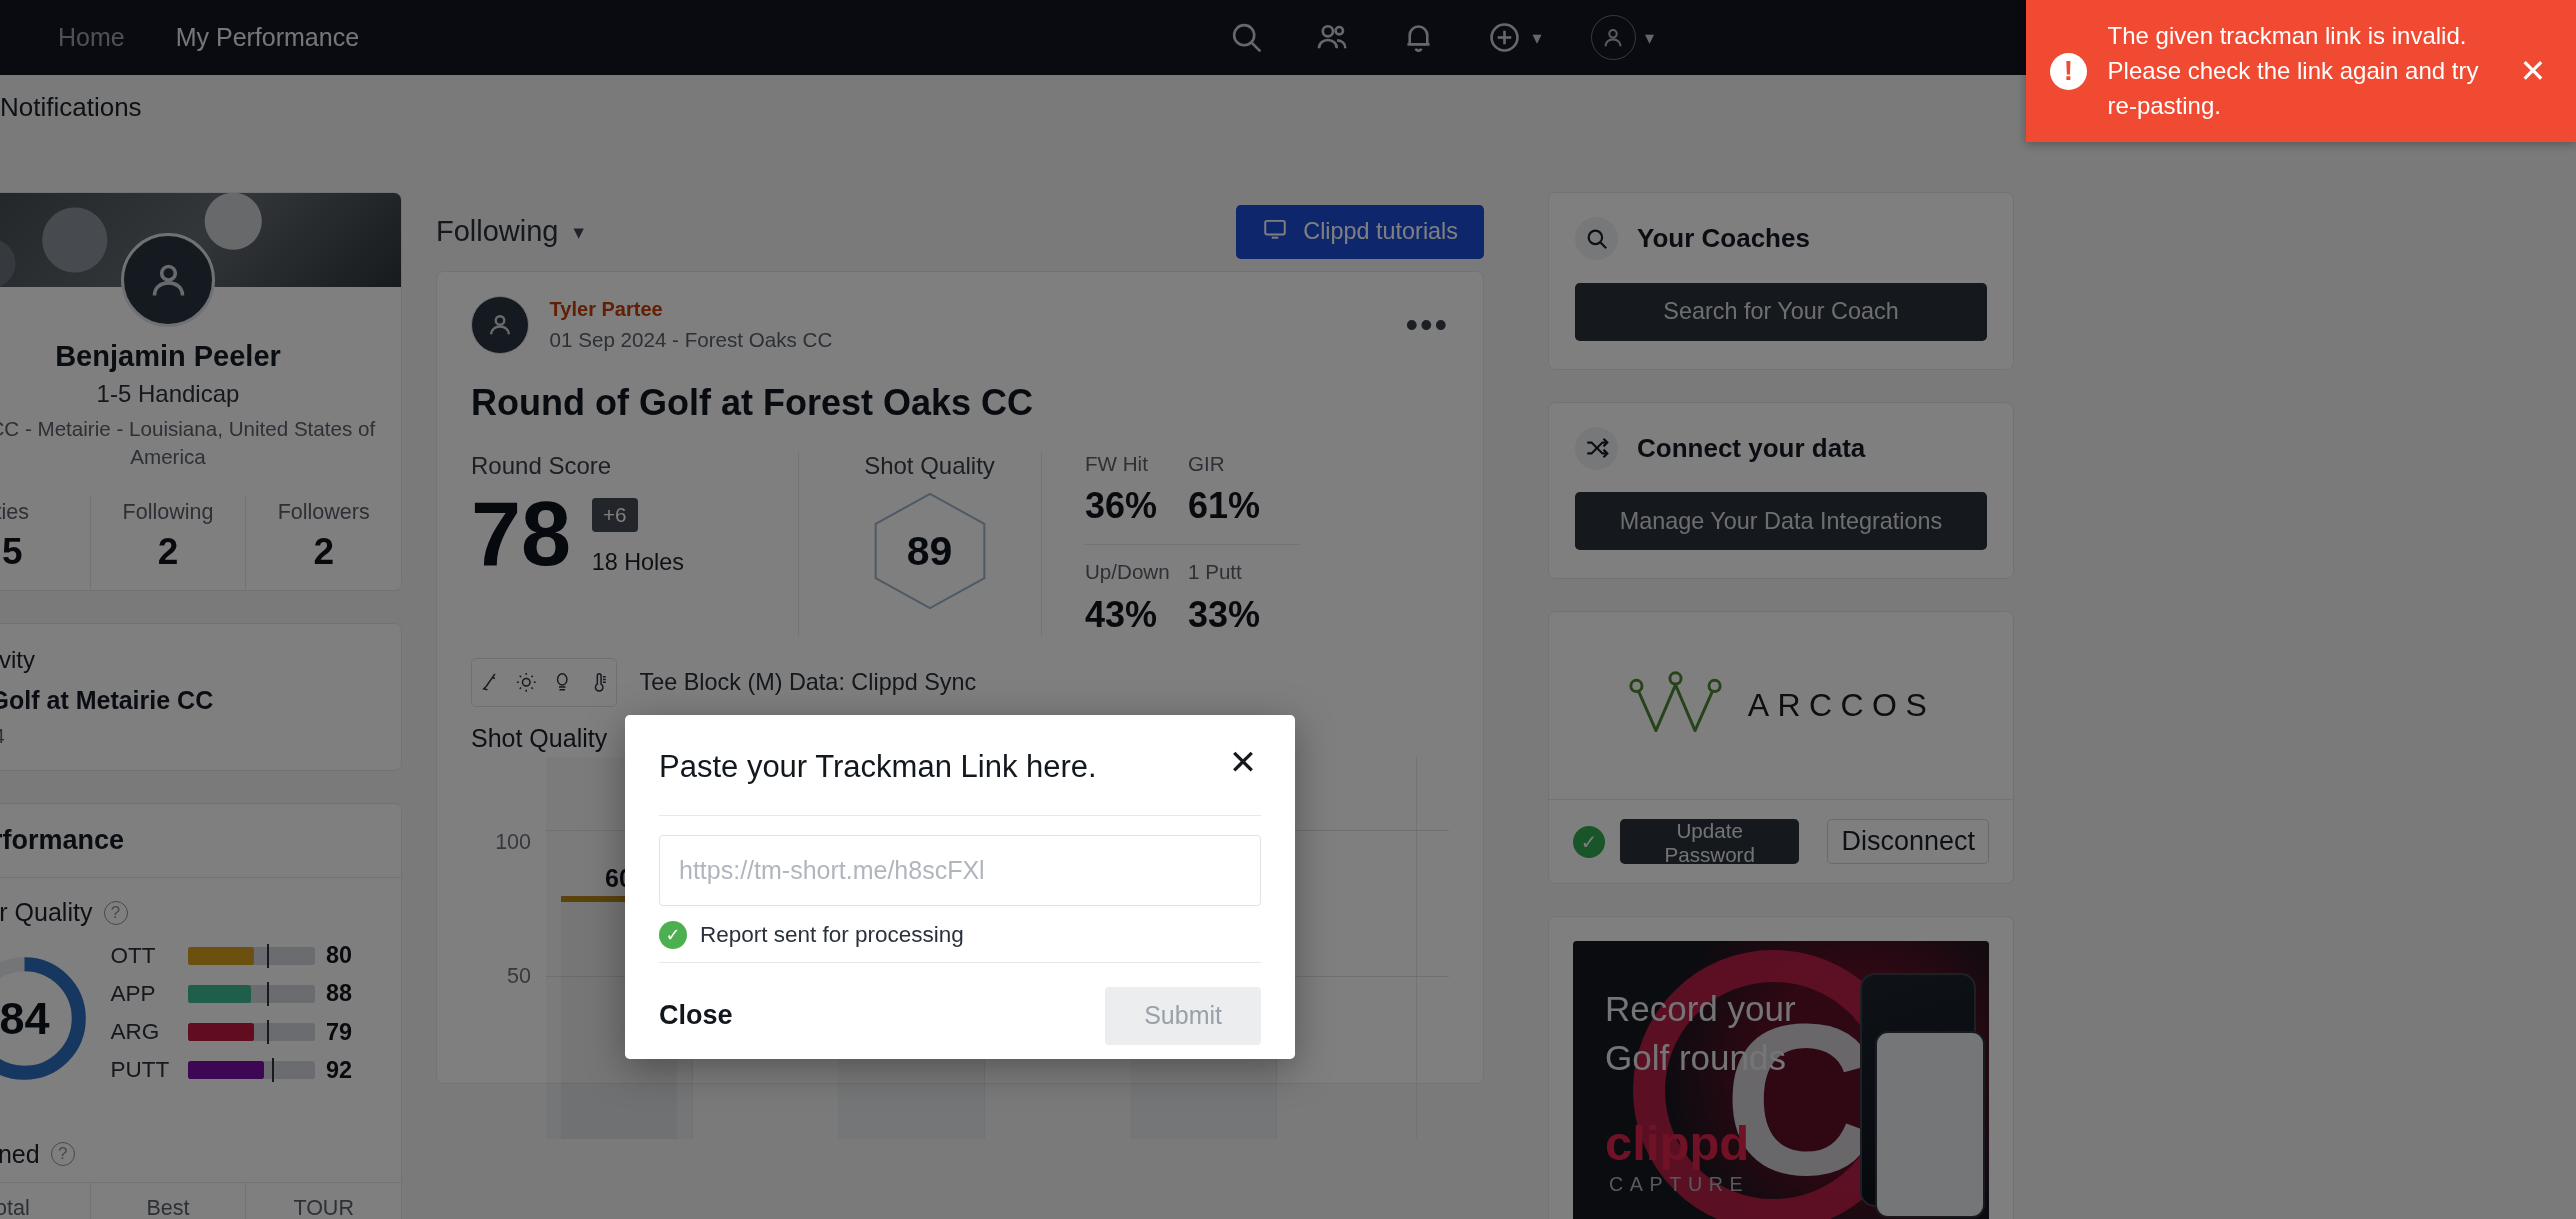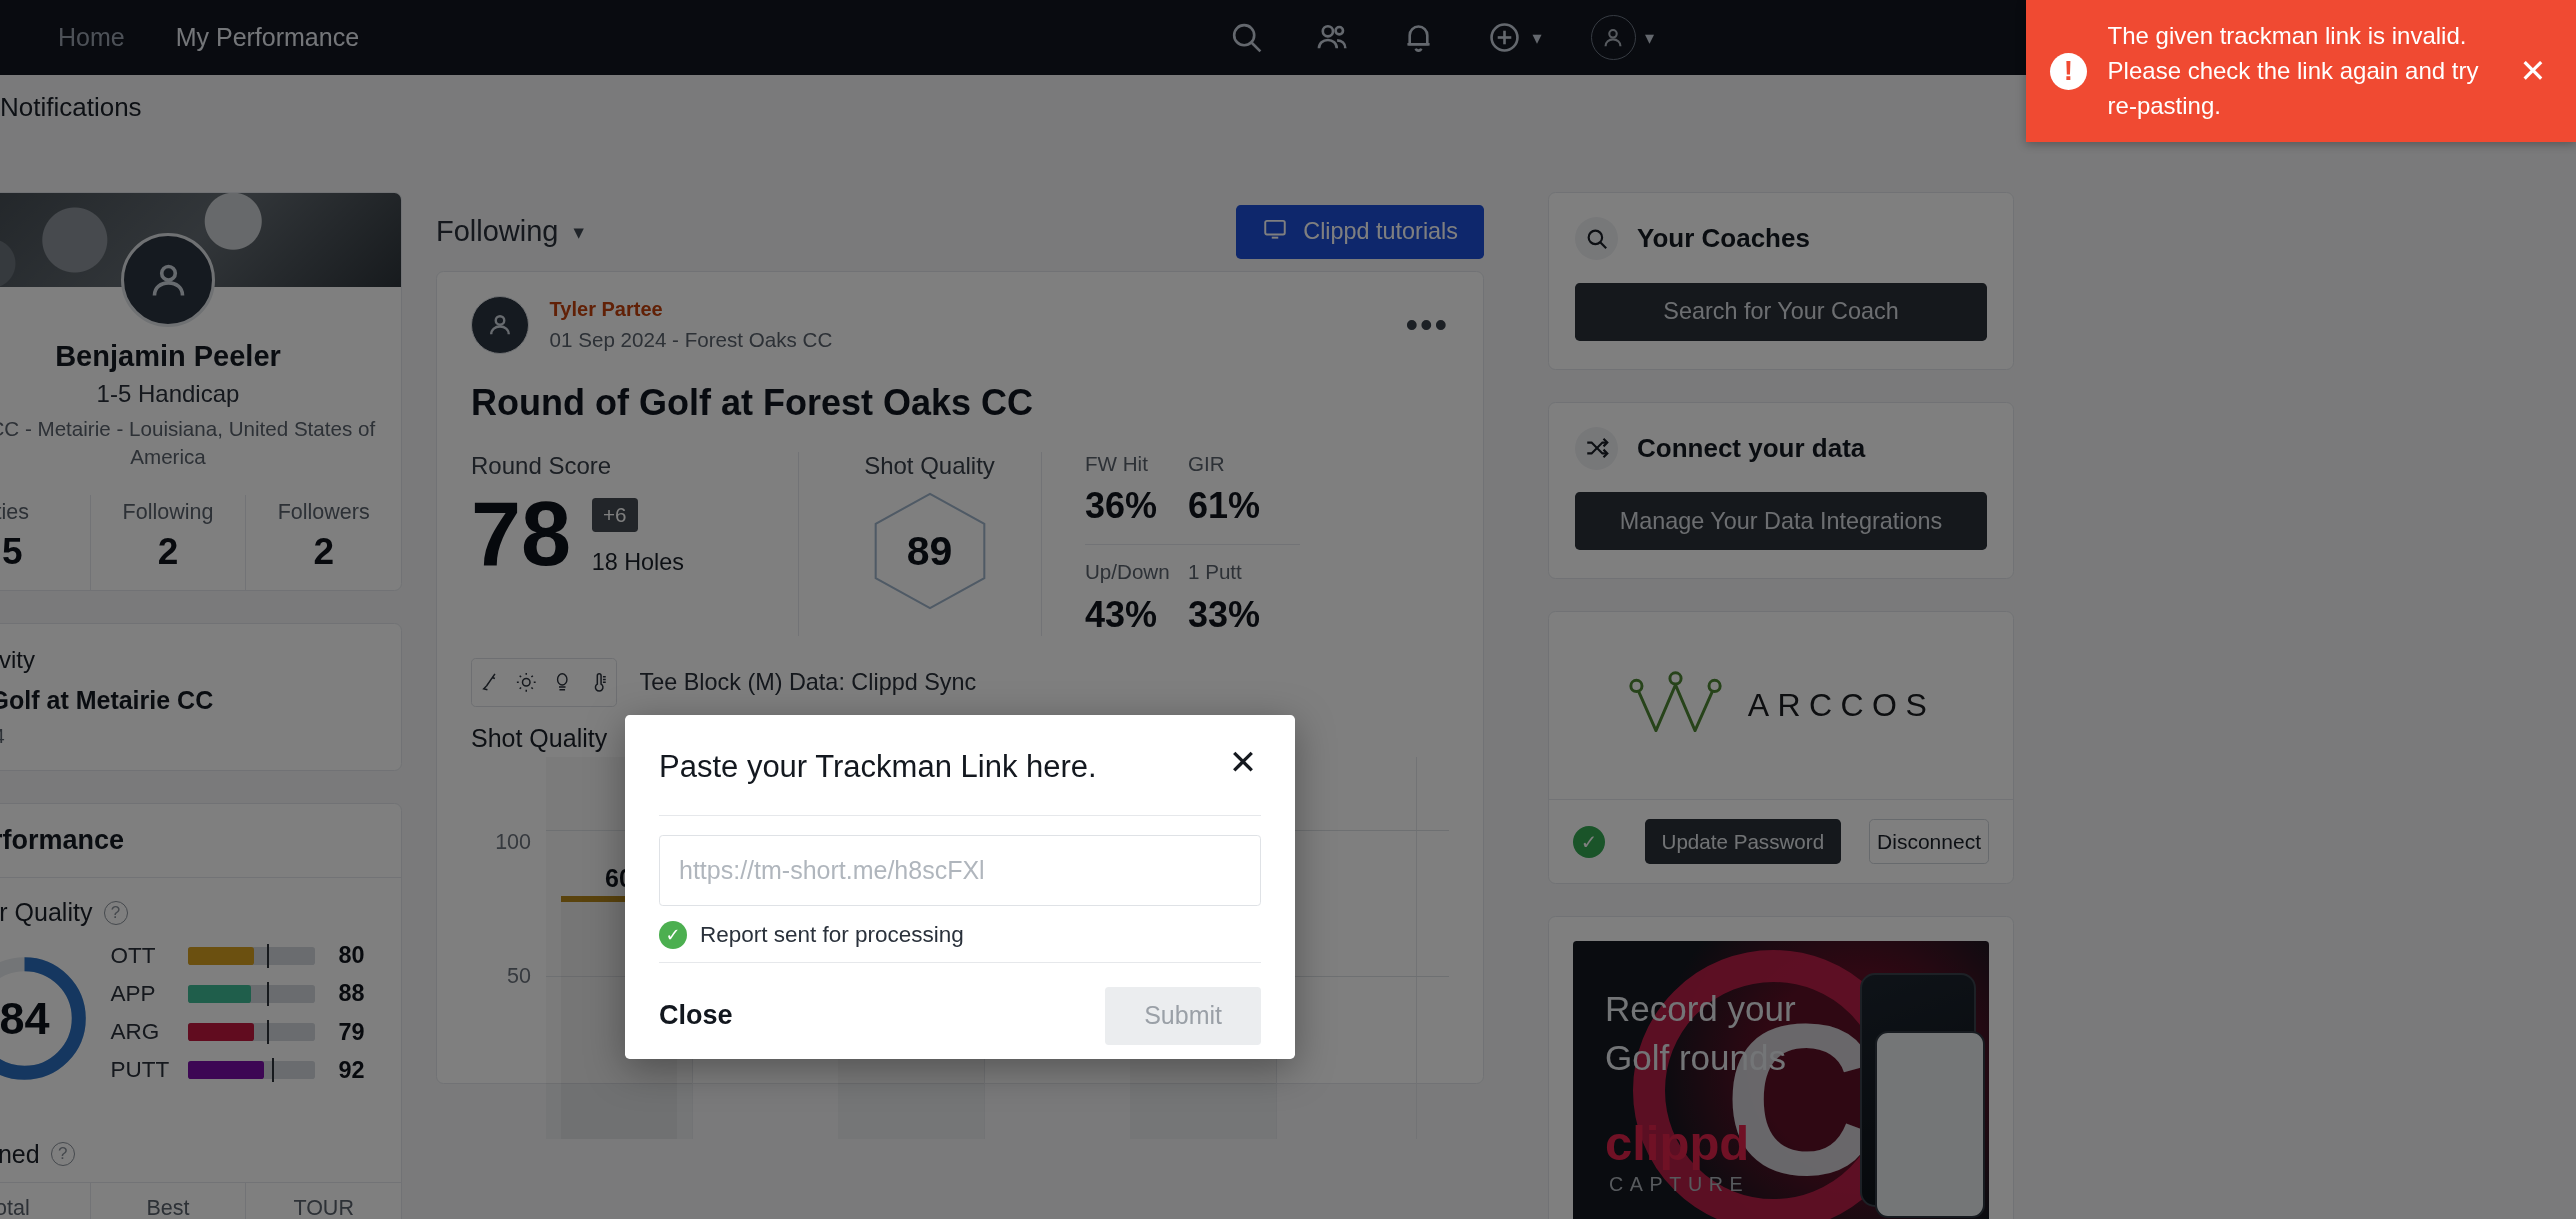--- a/index.html
+++ b/index.html
@@ -109,21 +109,21 @@
   .donut { position: relative; width: 131px; height: 131px; flex: 0 0 auto; }
   .donut svg { transform: rotate(-90deg); }
   .donut-num { position: absolute; inset: 0; display: flex; align-items: center; justify-content: center;
                font-size: 45px; font-weight: bold; color: #0d121a; }
   .bars { flex: 1; }
   .bar-row { display: flex; align-items: center; gap: 11.2px; margin-bottom: 11.2px; }
   .bar-lab { width: 66px; font-size: 22.5px; color: #2a313b; text-align: left; }
   .bar-track { position: relative; flex: 1; height: 18px; background: #d5d9de; border-radius: 2.8px; }
   .bar-fill { position: absolute; left: 0; top: 0; bottom: 0; border-radius: 2.8px; }
   .bar-tick { position: absolute; top: -2.8px; bottom: -2.8px; width: 2.8px; background: #2c323b; }
-  .bar-val { width: 51px; text-align: center; font-size: 23.4px; font-weight: bold; color: #10151d; }
+  .bar-val { width: 51px; text-align: left; font-size: 23.4px; font-weight: bold; color: #10151d; }
 
   .gain-head { display: flex; align-items: center; gap: 11.2px; padding: 22.5px 24px 13px; }
   .gain-row { display: flex; border-top: 0.9px solid #e4e7ec; }
   .gain-cell { flex: 1; text-align: center; border-right: 0.9px solid #e4e7ec; padding: 13px 0 17px; }
   .gain-cell:last-child { border-right: 0; }
   .gain-lab { font-size: 21.5px; color: #5a626d; }
 
   
   .col-mid { position: absolute; left: 436px; top: 42px; width: 1048px; }
   .mid-head { display: flex; align-items: center; height: 79px; }
@@ -189,21 +189,21 @@
   .dark-btn { display: block; width: calc(100% - 52px); margin: 22.5px 26px 28px; height: 58px;
               background: #2b3139; color: #d9dde2; border: none; border-radius: 4.7px; font-size: 23.4px; cursor: pointer; }
   .arccos-box { height: 187px; display: flex; align-items: center; justify-content: center; gap: 24px; }
   .arccos-word { font-size: 32px; letter-spacing: 8.4px; color: #1a1d21; }
   .arccos-foot { border-top: 0.9px solid #e4e7ec; display: flex; align-items: center; padding: 19px 24px; gap: 15px; }
   .ok-dot { width: 32px; height: 32px; border-radius: 50%; background: #34a853; color: #fff;
             font-size: 19.7px; line-height: 32px; text-align: center; flex: 0 0 auto; }
   .mini-dark { margin-left: auto; background: #2b3139; color: #e3e7eb; border: none; border-radius: 4.7px;
                height: 45px; padding: 0 17px; font-size: 20.6px; cursor: pointer; }
   .mini-light { background: #fff; color: #1b2029; border: 0.9px solid #cfd4da; border-radius: 4.7px;
-                height: 45px; padding: 0 7px; font-size: 21px; margin-left: 13px; cursor: pointer; }
+                height: 45px; padding: 0 13px; font-size: 27px; margin-left: 13px; cursor: pointer; }
   .promo { margin: 24px; height: 283px; border-radius: 3.7px; position: relative; overflow: hidden;
            background: radial-gradient(circle at 68% 45%, #5e1026 0 30%, #141820 62%); }
   .promo-rings { position: absolute; right: 75px; top: 9.4px; width: 281px; height: 281px;
                  border-radius: 50%; border: 32px solid #c0204a; opacity: .95; }
   .promo-c { position: absolute; right: 110px; top: 51px; font-size: 215px; font-weight: bold;
              color: rgba(220,224,228,.92); line-height: 1; font-family: "Liberation Sans", sans-serif; }
   .promo-txt { position: absolute; left: 32px; top: 43px; color: #e7eaee; font-size: 35px; line-height: 1.4; }
   .promo-logo { position: absolute; left: 32px; top: 174px; color: #e0234b; font-size: 49px; font-weight: bold; }
   .promo-cap { position: absolute; left: 36px; top: 232px; color: #aeb4bb; font-size: 19.7px; letter-spacing: 6.6px; }
   .promo-phone { position: absolute; right: 13px; top: 32px; width: 116px; height: 234px;

